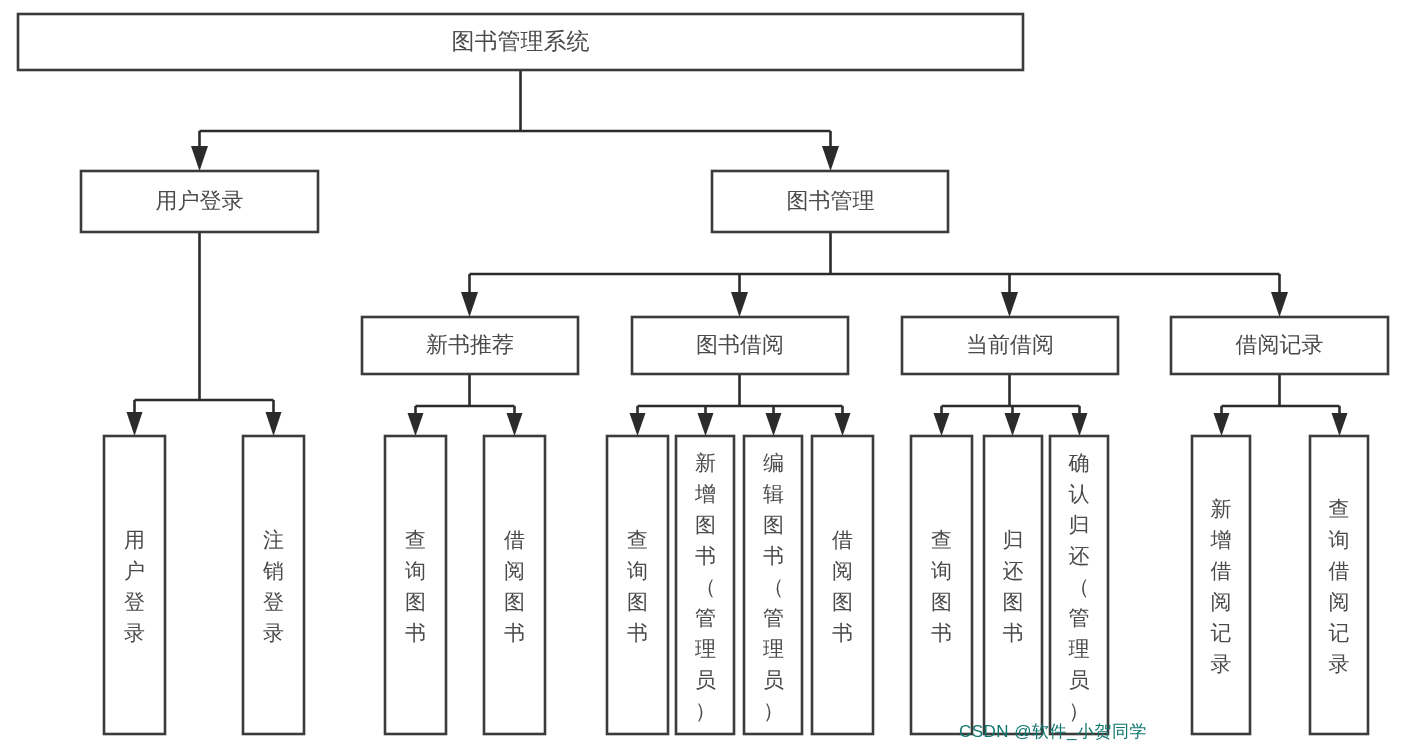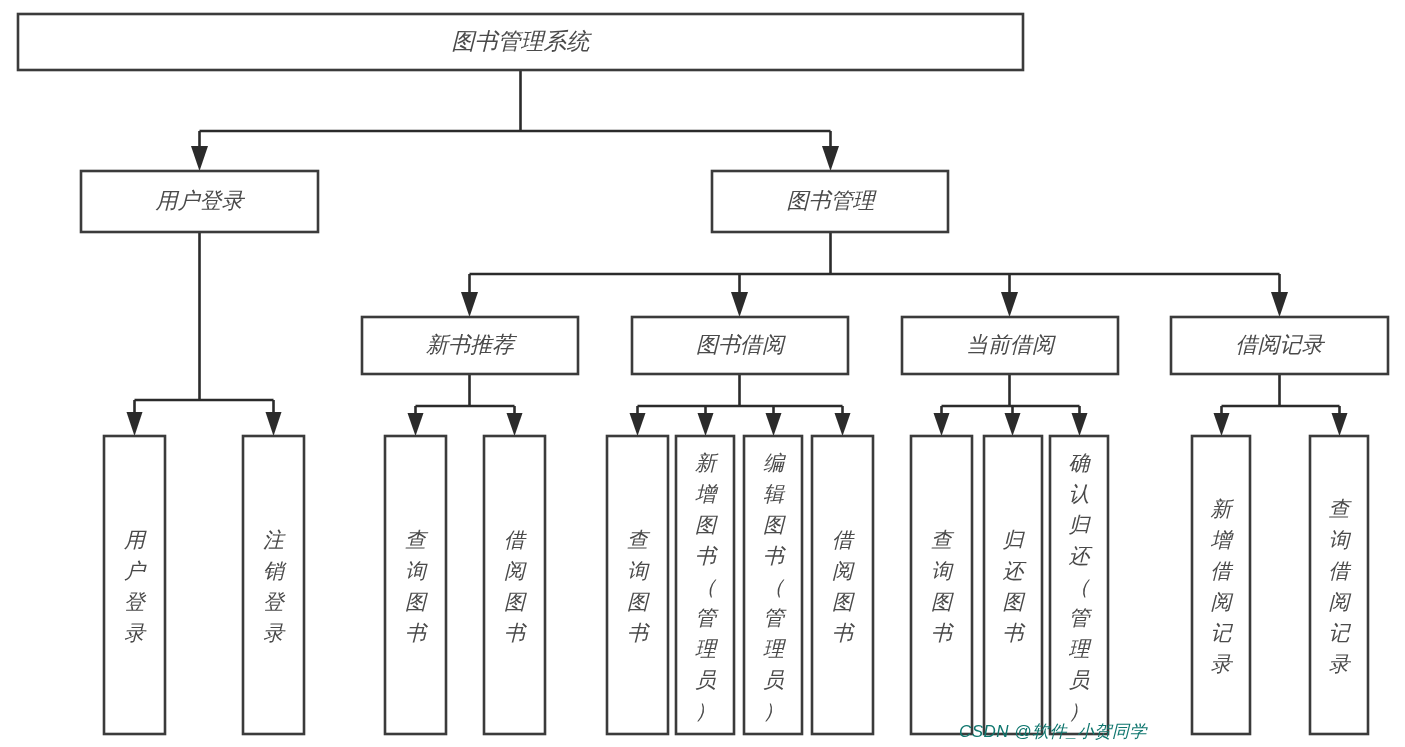--- a/index.html
+++ b/index.html
@@ -13,21 +13,20 @@
     height: 747px;
     font-family: "Liberation Sans", "DejaVu Sans", sans-serif;
     overflow: hidden;
     position: relative;
   }
   #diagram-root {
     position: relative;
     width: 1161px;
     height: 747px;
     background: #ffffff;
-    font-style: italic;
   }
   svg#flowchart {
     display: block;
     width: 1405px;
     height: 747px;
   }
   .node-box {
     fill: #ffffff;
     stroke: #3b3b3b;
     stroke-width: 2.6;

